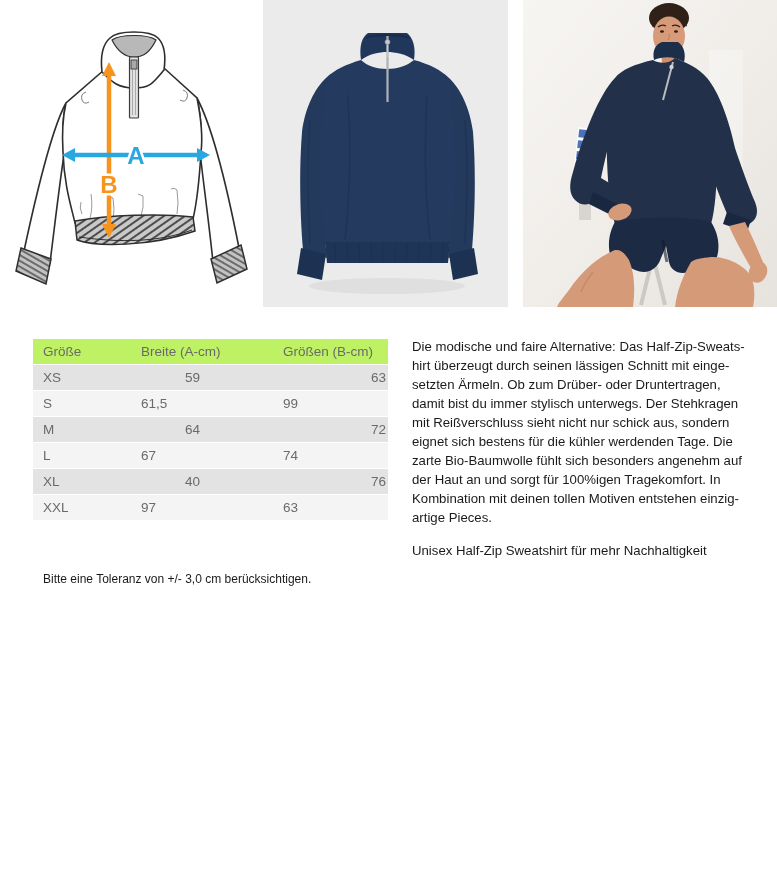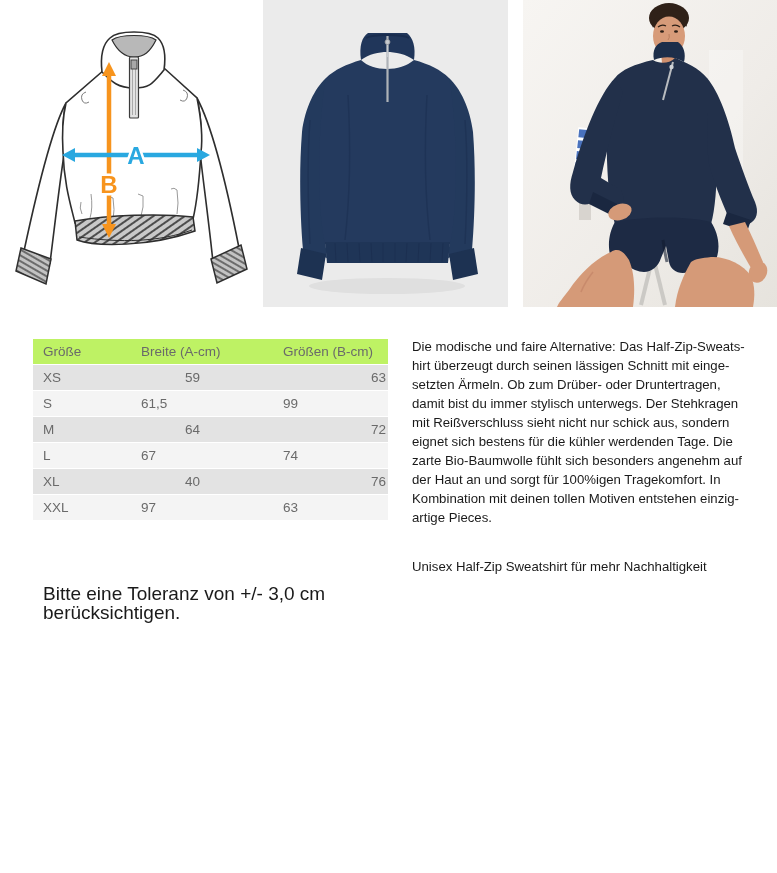--- a/index.html
+++ b/index.html
@@ -26,30 +26,30 @@
     align-items:center; height:26px; border-bottom:1px solid #ffffff;
   }
   .srow > div:first-child { padding-left:10px; }
   .srow.head  { background:#bef264; }
   .srow.shade { background:#e3e3e3;gap:44px; }
   .srow.light { background:#f4f4f4; }
 
   
   #tolerance-note {
     position:absolute; left:43px; top:570px; width:360px;
-    font-size:19px; line-height:19px; color:#1a1a1a;margin-top:14px;
+    font-size:12px; line-height:19px; color:#1a1a1a;
   }
 
   
   #description {
     position:absolute; left:412px; top:337px; width:358px;
     font-size:13.2px; line-height:19px; color:#1a1a1a;
   }
   #description p { white-space:pre-line; }
-  #description p + p { margin-top:30px; }
+  #description p + p { margin-top:14px; }
 </style>
 </head>
 <body>
 
 <div id="page">
 
   <div id="diagram-panel" class="panel">
     <svg viewBox="0 0 260 310">
       <defs>
         <pattern id="hatch1" width="6" height="6" patternUnits="userSpaceOnUse" patternTransform="rotate(55)">

